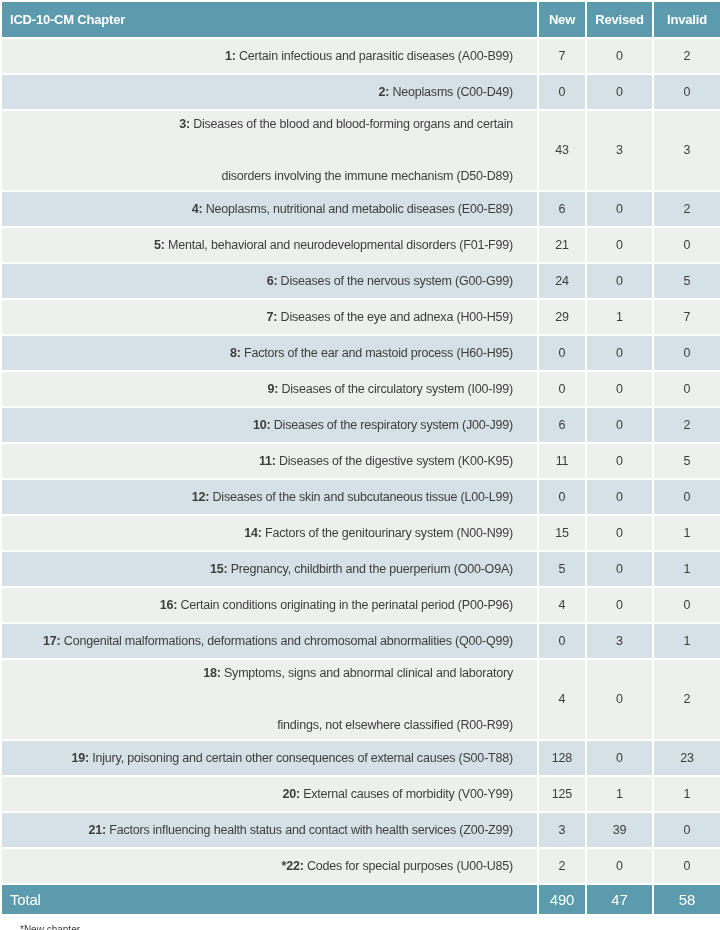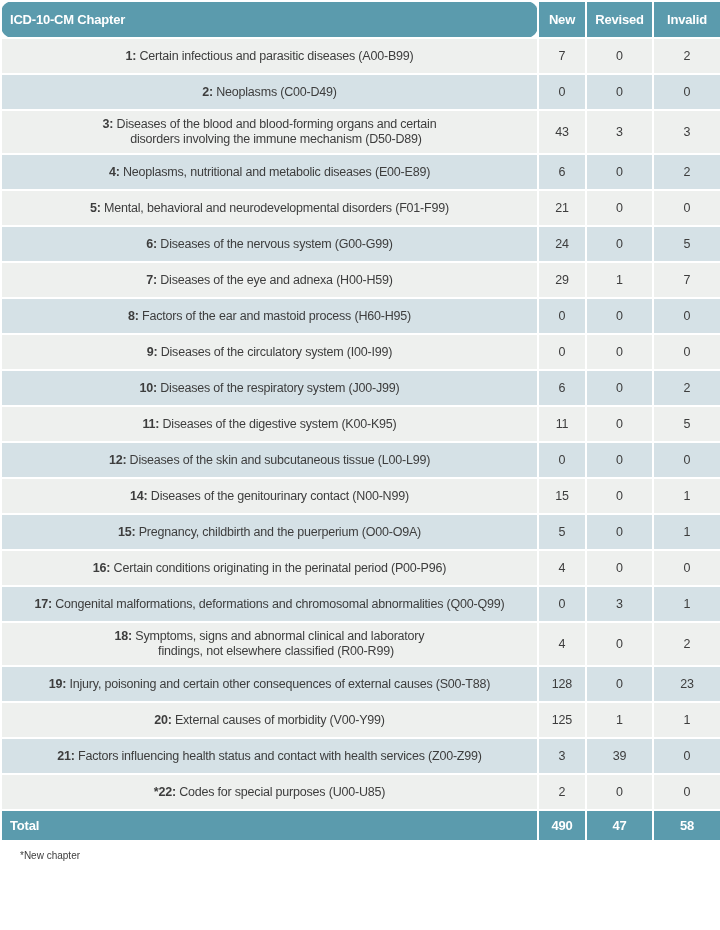--- a/index.html
+++ b/index.html
@@ -37,48 +37,48 @@
     color:var(--header-text);
     font-size:13px;
     font-weight:bold;
     height:37px;
     text-align:center;
     vertical-align:middle;
   }
   thead th.chapter-col{
     text-align:left;
     padding-left:8px;
-    border-radius:12px;
   }
   tbody td{
     font-size:12.5px;
     height:36px;
     vertical-align:middle;
     line-height:15px;
   }
   tbody tr:nth-child(odd) td{background:var(--row-odd);}
   tbody tr:nth-child(even) td{background:var(--row-even);}
   td.chapter-cell{
-    text-align:center;
+    text-align:right;
     padding:6px 24px;
   }
   td.num-cell{
     text-align:center;
     color:var(--text);
   }
   .chapter-num{font-weight:bold;}
   .chapter-line2{
     display:block;
     padding-left:13px;
+    margin-top:37px;
   }
   tfoot td{
     background:var(--header-bg);
     color:var(--header-text);
-    font-weight:bold;
-    font-size:13px;
+    font-weight:normal;
+    font-size:15px;
     height:31px;
     text-align:center;
     vertical-align:middle;
   }
   tfoot td.total-label-cell{
     text-align:left;
     padding-left:8px;
   }
   .footnote{
     font-size:10px;
@@ -172,21 +172,21 @@
     <td class="num-cell">0</td>
     <td class="num-cell">5</td>
   </tr>
       <tr>
     <td class="chapter-cell"><span class="chapter-num">12:</span><span> Diseases of the skin and subcutaneous tissue (L00-L99)</span></td>
     <td class="num-cell">0</td>
     <td class="num-cell">0</td>
     <td class="num-cell">0</td>
   </tr>
       <tr>
-    <td class="chapter-cell"><span class="chapter-num">14:</span><span> Diseases of the genitourinary contact (N00-N99)</span></td>
+    <td class="chapter-cell"><span class="chapter-num">14:</span><span> Factors of the genitourinary system (N00-N99)</span></td>
     <td class="num-cell">15</td>
     <td class="num-cell">0</td>
     <td class="num-cell">1</td>
   </tr>
       <tr>
     <td class="chapter-cell"><span class="chapter-num">15:</span><span> Pregnancy, childbirth and the puerperium (O00-O9A)</span></td>
     <td class="num-cell">5</td>
     <td class="num-cell">0</td>
     <td class="num-cell">1</td>
   </tr>

